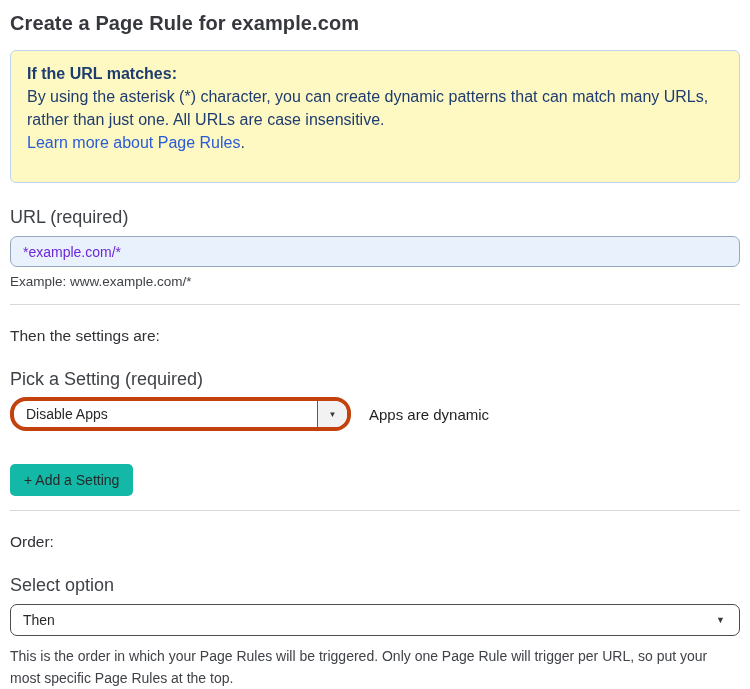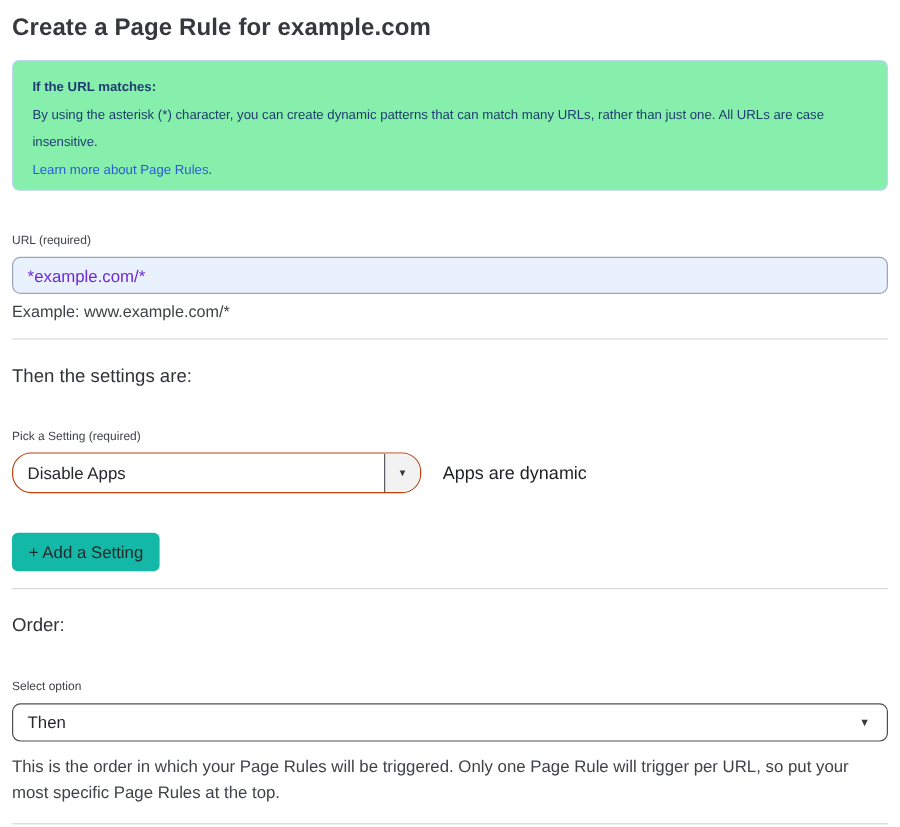--- a/index.html
+++ b/index.html
@@ -14,37 +14,37 @@
   .page-title {
     margin-top: 12px;
     font-size: 20px;
     font-weight: bold;
     color: #36383d;
     letter-spacing: 0.1px;
   }
 
   .info-box {
     margin-top: 15px;
-    background: #86efac;
+    background: #fef9c3;
     border: 1px solid #bcd4ef;
     border-radius: 6px;
-    padding: 11px 16px 4px 16px;
+    padding: 11px 16px 28px 16px;
     color: #1e3c6f;
-    font-size: 11px;
+    font-size: 16px;
     line-height: 23px;
   }
   .info-box .info-heading { font-weight: bold; }
   .info-box a.info-link {
     color: #2a5bd7;
     cursor: pointer;
   }
 
   .field-label {
-    margin-top: 36px;
-    font-size: 10px;
+    margin-top: 24px;
+    font-size: 18px;
     color: #3f4247;
   }
 
   .url-input {
     display: block;
     width: 100%;
     margin-top: 8px;
     height: 31px;
     background: #e8f1fc;
     border: 1px solid #97a8bc;
@@ -76,21 +76,21 @@
   }
 
   .setting-row {
     margin-top: 7px;
     display: flex;
     align-items: center;
   }
   .setting-dropdown {
     width: 341px;
     height: 34px;
-    border: 1px solid #c2410c;
+    border: 4px solid #c2410c;
     border-radius: 16px;
     background: #ffffff;
     display: flex;
     align-items: stretch;
     cursor: pointer;
     overflow: hidden;
     justify-content: center;
   }
   .setting-dropdown .dropdown-value {
     flex: 1;

